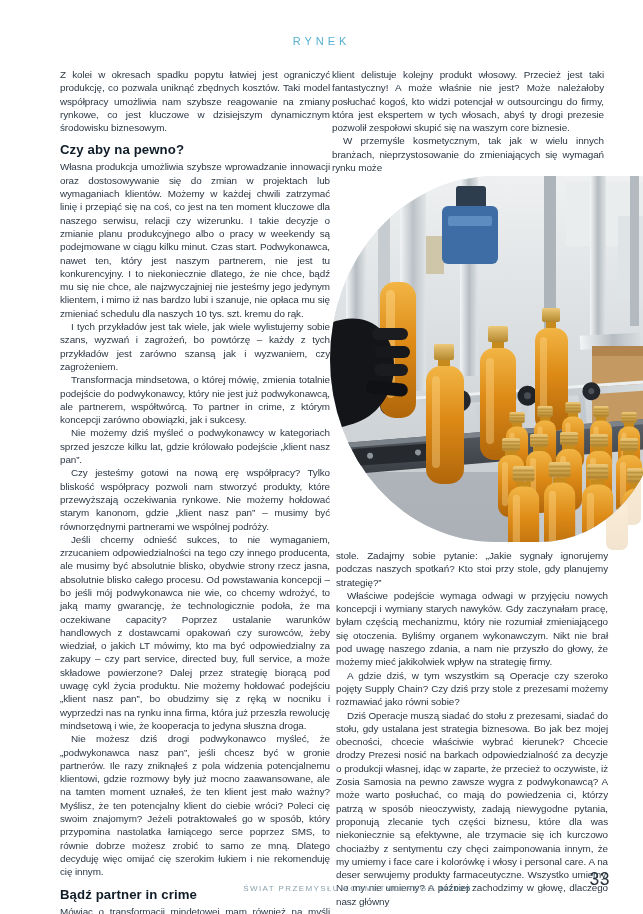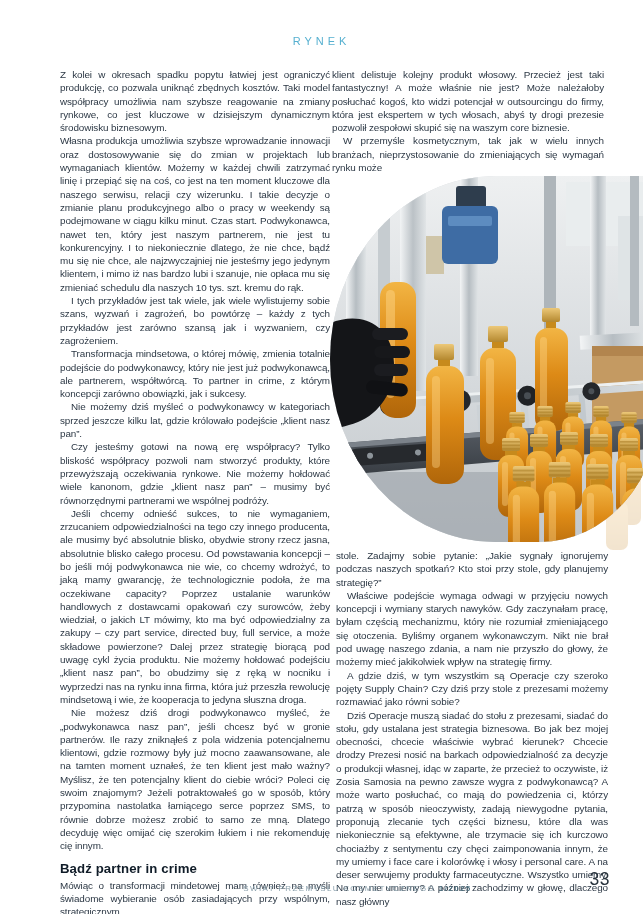--- a/index.html
+++ b/index.html
@@ -36,25 +36,26 @@
 </style>
 </head>
 <body>
 
 <div class="page">
 
   <div class="section-label">RYNEK</div>
 
   <div class="col col-left">
     <p>Z kolei w okresach spadku popytu łatwiej jest ograniczyć produkcję, co pozwala uniknąć zbędnych kosztów. Taki model współpracy umożliwia nam szybsze reagowanie na zmiany rynkowe, co jest kluczowe w dzisiejszym dynamicznym środowisku biznesowym.</p>
+    <h2>Czy aby na pewno?</h2>
     <p>Własna produkcja umożliwia szybsze wprowadzanie innowacji oraz dostosowywanie się do zmian w projektach lub wymaganiach klientów. Możemy w każdej chwili zatrzymać linię i przepiąć się na coś, co jest na ten moment kluczowe dla naszego serwisu, relacji czy wizerunku. I takie decyzje o zmianie planu produkcyjnego albo o pracy w weekendy są podejmowane w ciągu kilku minut. Czas start. Podwykonawca, nawet ten, który jest naszym partnerem, nie jest tu konkurencyjny. I to niekoniecznie dlatego, że nie chce, bądź mu się nie chce, ale najzwyczajniej nie jesteśmy jego jedynym klientem, i mimo iż nas bardzo lubi i szanuje, nie opłaca mu się zmieniać schedulu dla naszych 10 tys. szt. kremu do rąk.</p>
     <p class="ind">I tych przykładów jest tak wiele, jak wiele wylistujemy sobie szans, wyzwań i zagrożeń, bo powtórzę – każdy z tych przykładów jest zarówno szansą jak i wyzwaniem, czy zagrożeniem.</p>
     <p class="ind">Transformacja mindsetowa, o której mówię, zmienia totalnie podejście do podwykonawcy, który nie jest już podwykonawcą, ale partnerem, współtwórcą. To partner in crime, z którym koncepcji zarówno obowiązki, jak i sukcesy.</p>
     <p class="ind">Nie możemy dziś myśleć o podwykonawcy w kategoriach sprzed jeszcze kilku lat, gdzie królowało podejście „klient nasz pan”.</p>
-    <p class="ind">Czy jesteśmy gotowi na nową erę współpracy? Tylko bliskość współpracy pozwoli nam stworzyć produkty, które przewyższają oczekiwania rynkowe. Nie możemy hołdować wiele kanonom, gdzie „klient nasz pan” – musimy być równorzędnymi partnerami we wspólnej podróży.</p>
+    <p class="ind">Czy jesteśmy gotowi na nową erę współpracy? Tylko bliskość współpracy pozwoli nam stworzyć produkty, które przewyższają oczekiwania rynkowe. Nie możemy hołdować starym kanonom, gdzie „klient nasz pan” – musimy być równorzędnymi partnerami we wspólnej podróży.</p>
     <p class="ind">Jeśli chcemy odnieść sukces, to nie wymaganiem, zrzucaniem odpowiedzialności na tego czy innego producenta, ale musimy być absolutnie blisko, obydwie strony rzecz jasna, absolutnie blisko całego procesu. Od powstawania koncepcji – bo jeśli mój podwykonawca nie wie, co chcemy wdrożyć, to jaką mamy gwarancję, że technologicznie podoła, że ma oczekiwane capacity? Poprzez ustalanie warunków handlowych z dostawcami opakowań czy surowców, żeby wiedział, o jakich LT mówimy, kto ma być odpowiedzialny za zakupy – czy part service, directed buy, full service, a może składowe powierzone? Dalej przez strategię biorącą pod uwagę cykl życia produktu. Nie możemy hołdować podejściu „klient nasz pan”, bo obudzimy się z ręką w nocniku i wyprzedzi nas na rynku inna firma, która już przeszła rewolucję mindsetową i wie, że kooperacja to jedyna słuszna droga.</p>
     <p class="ind">Nie możesz dziś drogi podwykonawco myśleć, że „podwykonawca nasz pan”, jeśli chcesz być w gronie partnerów. Ile razy zniknąłeś z pola widzenia potencjalnemu klientowi, gdzie rozmowy były już mocno zaawansowane, ale na tamten moment uznałeś, że ten klient jest mało ważny? Myślisz, że ten potencjalny klient do ciebie wróci? Poleci cię swoim znajomym? Jeżeli potraktowałeś go w sposób, który przypomina nastolatka łamiącego serce poprzez SMS, to równie dobrze możesz zrobić to samo ze mną. Dlatego decyduję więc omijać cię szerokim łukiem i nie rekomenduję cię innym.</p>
     <h2>Bądź partner in crime</h2>
     <p>Mówiąc o transformacji mindetowej mam również na myśli świadome wybieranie osób zasiadających przy wspólnym, strategicznym</p>
   </div>
 
   <div class="col col-right-top">
     <p>klient delistuje kolejny produkt włosowy. Przecież jest taki fantastyczny! A może właśnie nie jest? Może należałoby posłuchać kogoś, kto widzi potencjał w outsourcingu do firmy, która jest ekspertem w tych włosach, abyś ty drogi prezesie pozwolił zespołowi skupić się na waszym core biznesie.</p>
     <p class="ind">W przemyśle kosmetycznym, tak jak w wielu innych branżach, nieprzystosowanie do zmieniających się wymagań rynku może</p>
   </div>

